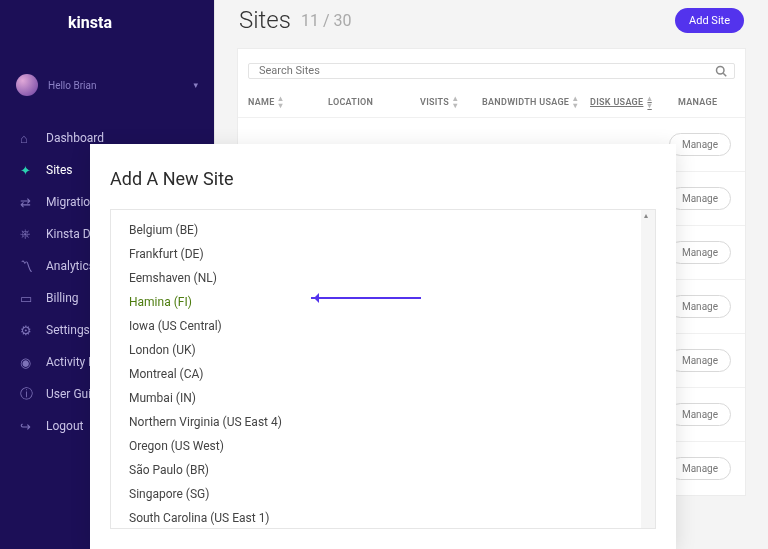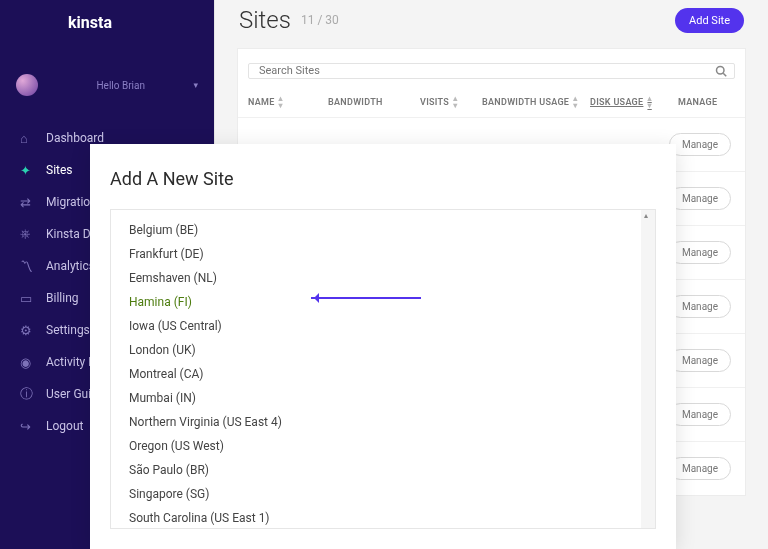--- a/index.html
+++ b/index.html
@@ -2,33 +2,33 @@
 <html><head>
 <meta charset="utf-8">
 <style>
   * { box-sizing: border-box; margin: 0; padding: 0; font-family: -apple-system, BlinkMacSystemFont, "Segoe UI", Roboto, sans-serif; }
   html, body { width: 768px; height: 549px; overflow: hidden; background: #f7f7f7; }
   .sidebar { position: absolute; left: 0; top: 0; width: 214px; height: 549px; background: #1c0f57; color: #c9c3e6; }
   .logo { padding: 14px 0 10px 68px; }
   .logo svg { fill: #fff; }
   .user-block { display: flex; align-items: center; padding: 28px 16px 20px 16px; }
   .avatar { width: 22px; height: 22px; border-radius: 50%; background: radial-gradient(circle at 30% 30%, #e0a8d8, #6b3fa0); margin-right: 10px; }
-  .user-text { flex: 1; text-align: center; }
+  .user-text { flex: 1; }
   .hello { font-size: 10px; color: #8a7fc4; }
   .company { font-size: 11px; color: #fff; font-weight: 600; }
   .chev { font-size: 9px; color: #8a7fc4; }
   .nav { list-style: none; padding-top: 6px; }
   .nav li { display: flex; align-items: center; height: 32px; padding-left: 20px; font-size: 12px; color: #c9c3e6; cursor: pointer; }
   .nav li .ic { width: 26px; display: inline-flex; align-items: center; font-size: 13px; color: #7d72b8; }
   .nav li.active { color: #fff; }
   .nav li.active .ic { color: #2ad1b0; }
   .main { position: absolute; left: 214px; top: 0; right: 0; height: 549px; background: #f4f4f4; border-left: 1px solid #e5e5e5; }
   .page-header { display: flex; align-items: center; padding: 6px 24px 14px 24px; }
   .page-title { font-size: 24px; font-weight: 300; color: #333; }
-  .page-count { font-size: 12px; color: #aaa; margin-left: 10px; }
+  .page-count { font-size: 16px; color: #aaa; margin-left: 10px; }
   .add-site-btn { margin-left: auto; background: #5333ed; color: #fff; border: none; border-radius: 14px; padding: 6px 14px; font-size: 11px; cursor: pointer; }
   .content { padding: 0 22px; }
   .panel { background: #fff; border: 1px solid #ececec; }
   .search-row { padding: 10px 10px 8px 10px; }
   .search-box { position: relative; }
   .search-box input { width: 100%; height: 16px; border: 1px solid #e3e3e3; border-radius: 2px; padding: 0 30px 0 10px; font-size: 11px; color: #777; }
   .search-box .sicon { position: absolute; right: 8px; top: 6px; color: #888; font-size: 12px; }
   .thead { display: flex; padding: 8px 10px; font-size: 9px; color: #777; font-weight: 600; letter-spacing: 0.3px; }
   .th { display: flex; align-items: center; }
   .th .sort { margin-left: 4px; color: #bbb; font-size: 8px; line-height: 7px; }
@@ -131,21 +131,21 @@
               </svg>
           </span>
         </div>
       </div>
       <div class="thead">
         <div class="th col-name">
             <span>NAME</span>
             <span class="sort">▴<br>▾</span>
           </div>
         <div class="th col-loc">
-            <span>BANDWIDTH</span>
+            <span>LOCATION</span>
           </div>
         <div class="th col-vis">
             <span>VISITS</span>
             <span class="sort">▴<br>▾</span>
           </div>
         <div class="th col-bw">
             <span>BANDWIDTH USAGE</span>
             <span class="sort">▴<br>▾</span>
           </div>
         <div class="th col-disk">

